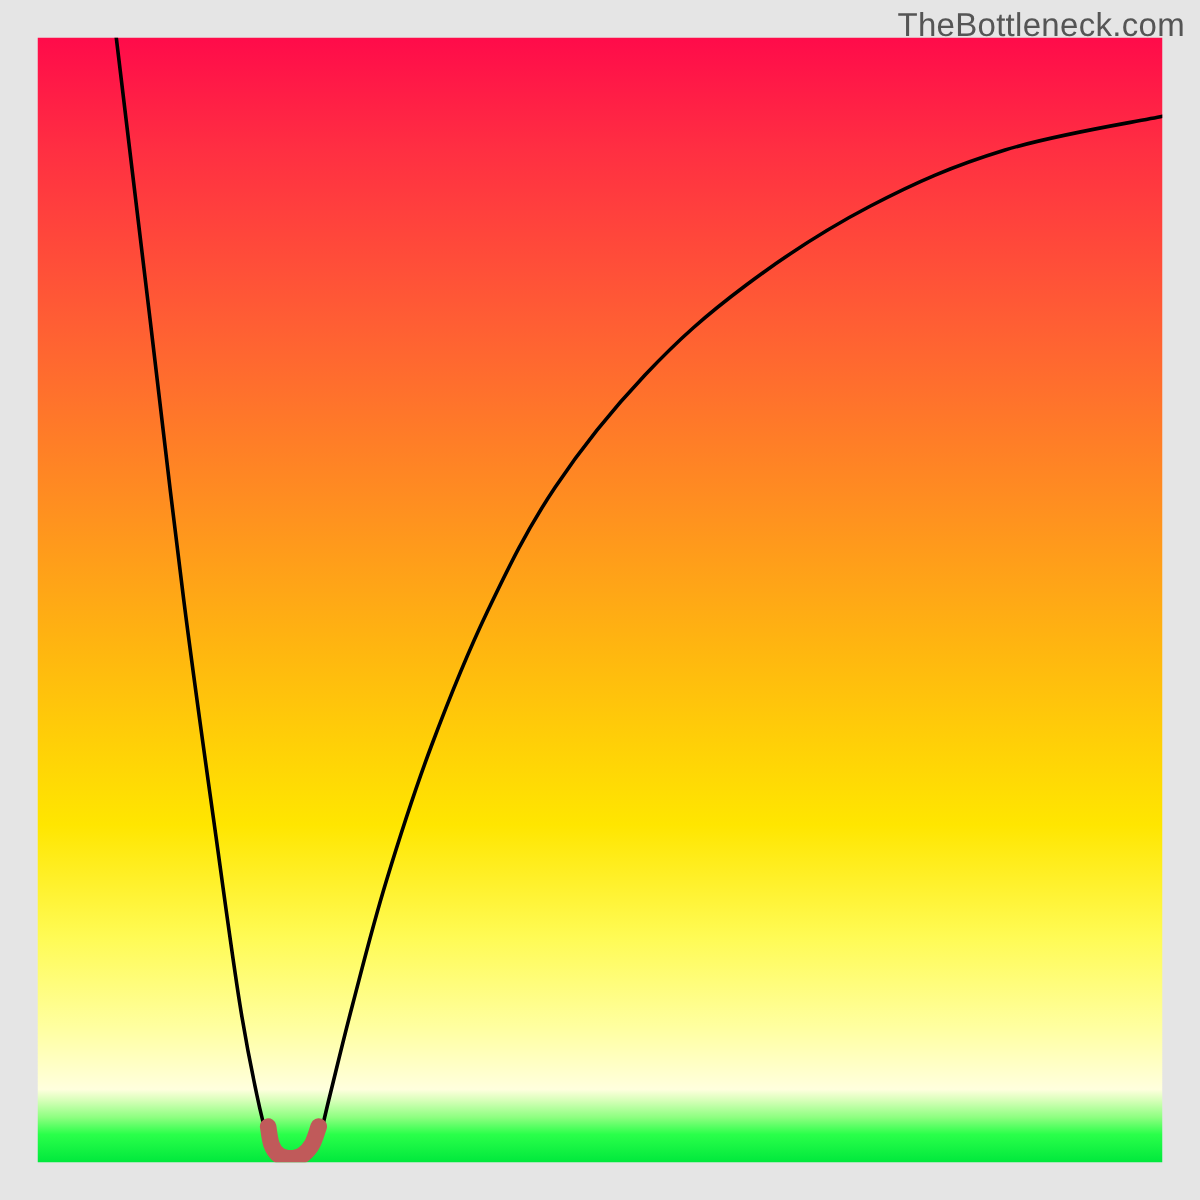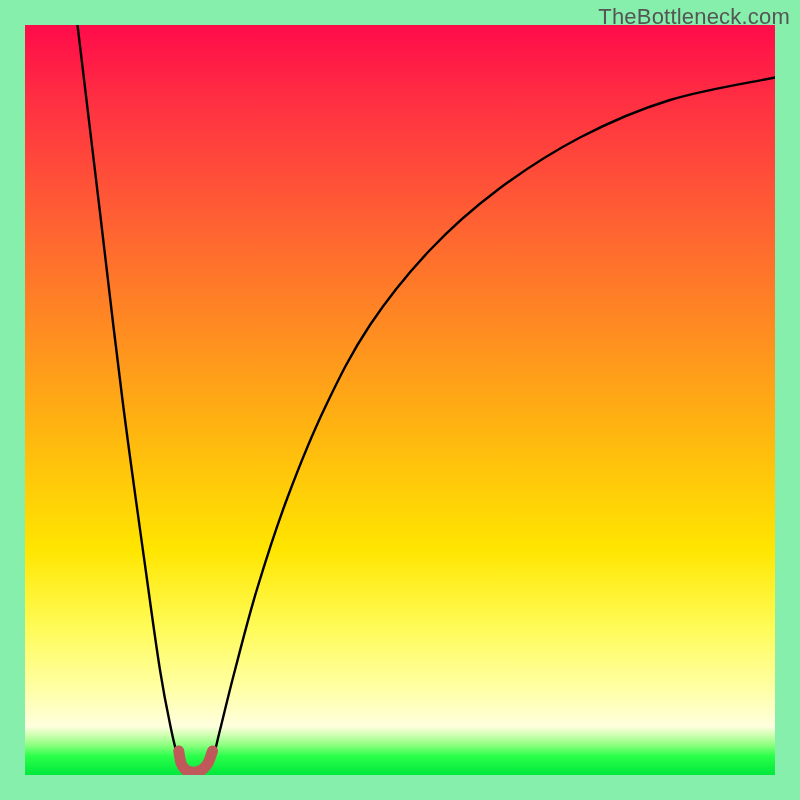--- a/index.html
+++ b/index.html
@@ -6,21 +6,21 @@
     margin: 0;
     padding: 0;
     width: 800px;
     height: 800px;
     overflow: hidden;
     font-family: Arial, Helvetica, sans-serif;
   }
   .frame {
     width: 800px;
     height: 800px;
-    background: #86efac;
+    background: #e5e5e5;
     position: relative;
   }
   .plot-area {
     position: absolute;
     left: 25px;
     top: 25px;
     width: 750px;
     height: 750px;
     overflow: hidden;
   }

